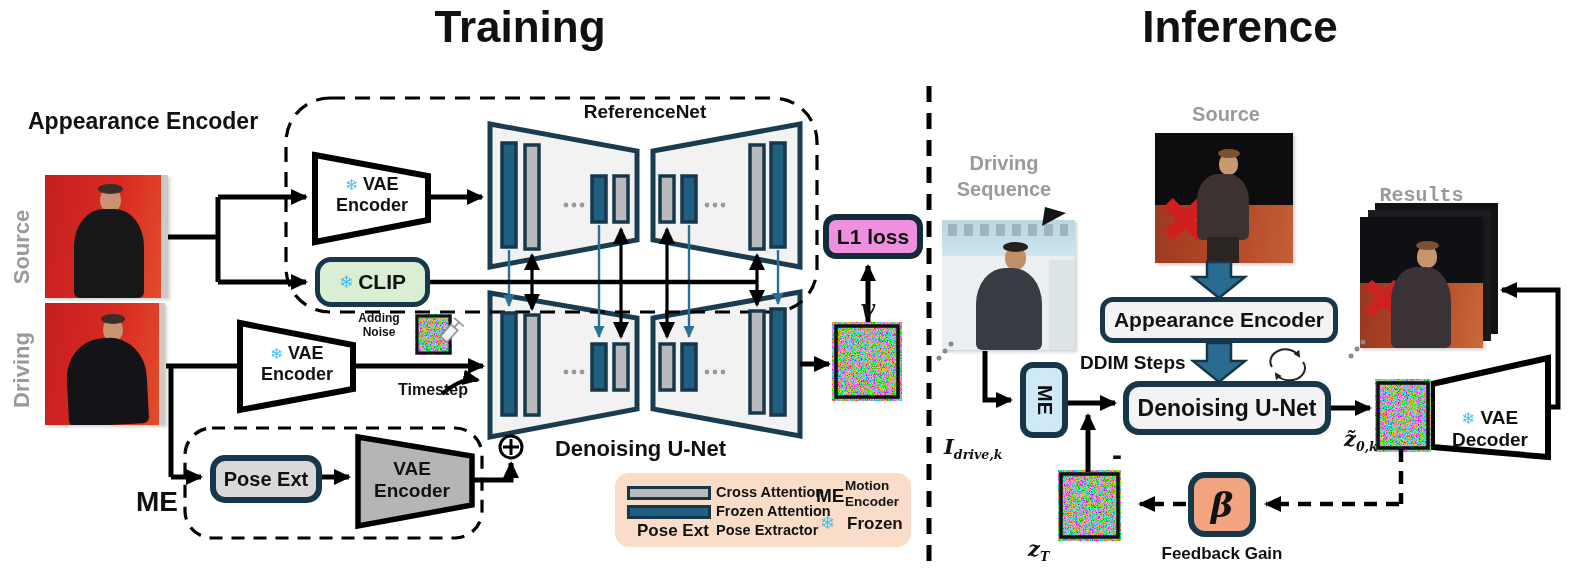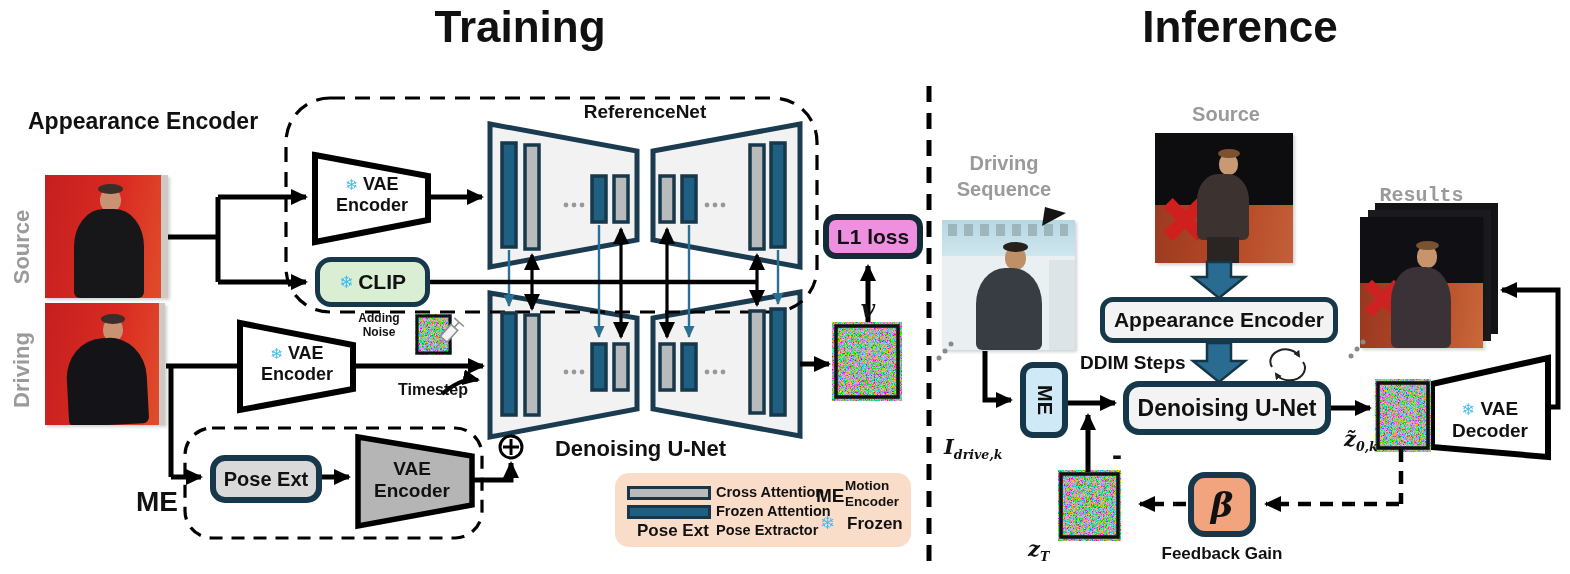--- a/index.html
+++ b/index.html
@@ -279,21 +279,21 @@
 
   <div class="lbl c gray vert" style="left:-38px;top:234px;width:120px;font-size:22px;">Source</div>
   <div class="lbl c gray vert" style="left:-38px;top:357px;width:120px;font-size:22px;">Driving</div>
 
   <div class="lbl c" style="left:575px;top:101px;width:140px;font-size:19px;">ReferenceNet</div>
   <div class="lbl c" style="left:553px;top:436px;width:175px;font-size:22px;">Denoising U-Net</div>
 
   <div class="lbl c" style="left:326px;top:174px;width:92px;font-size:18px;line-height:1.15;"><span class="snow" style="font-size:15px;">❄</span> <span>VAE Encoder</span></div>
   <div class="lbl c" style="left:250px;top:343px;width:94px;font-size:18px;line-height:1.15;"><span class="snow" style="font-size:15px;">❄</span> <span>VAE Encoder</span></div>
   <div class="lbl c" style="left:362px;top:458px;width:100px;font-size:19px;line-height:1.15;">VAE Encoder</div>
-  <div class="lbl c" style="left:1440px;top:398px;width:100px;font-size:19px;line-height:1.15;"><span class="snow" style="font-size:16px;">❄</span> <span>VAE Decoder</span></div>
+  <div class="lbl c" style="left:1440px;top:407px;width:100px;font-size:19px;line-height:1.15;"><span class="snow" style="font-size:16px;">❄</span> <span>VAE Decoder</span></div>
 
   <div class="lbl c" style="left:346px;top:311px;width:66px;font-size:12px;line-height:1.2;">Adding Noise</div>
   <div class="lbl" style="left:398px;top:381px;font-size:16px;">Timestep</div>
   <div class="lbl" style="left:136px;top:486px;font-size:28px;">ME</div>
 
   <div class="lbl c math" style="left:852px;top:294px;width:32px;font-size:25px;">v</div>
 
   <div class="lbl" style="left:716px;top:484px;font-size:14.5px;">Cross Attention</div>
   <div class="lbl" style="left:716px;top:503px;font-size:14.5px;">Frozen Attention</div>
   <div class="lbl" style="left:637px;top:521px;font-size:17px;">Pose Ext</div>

